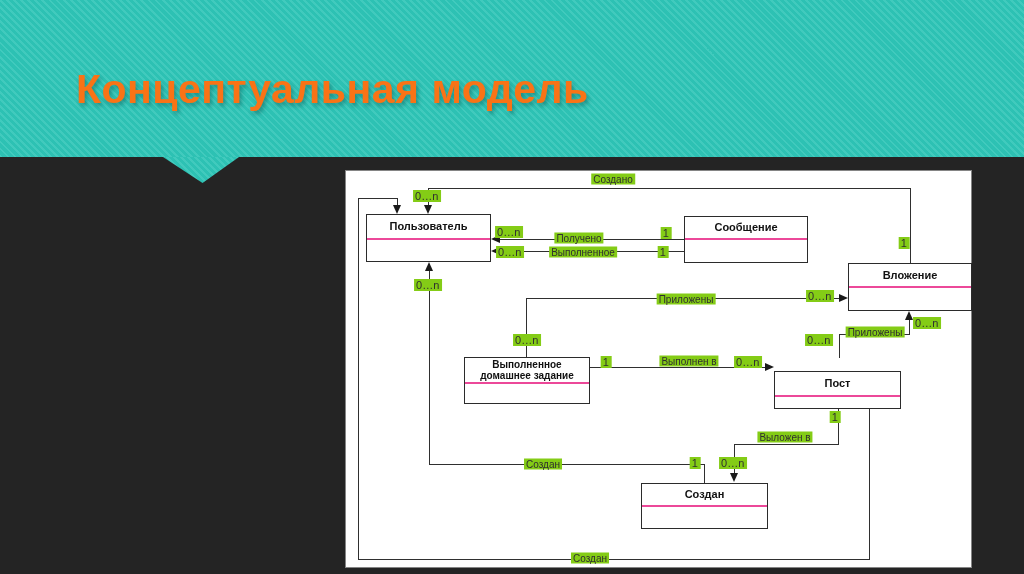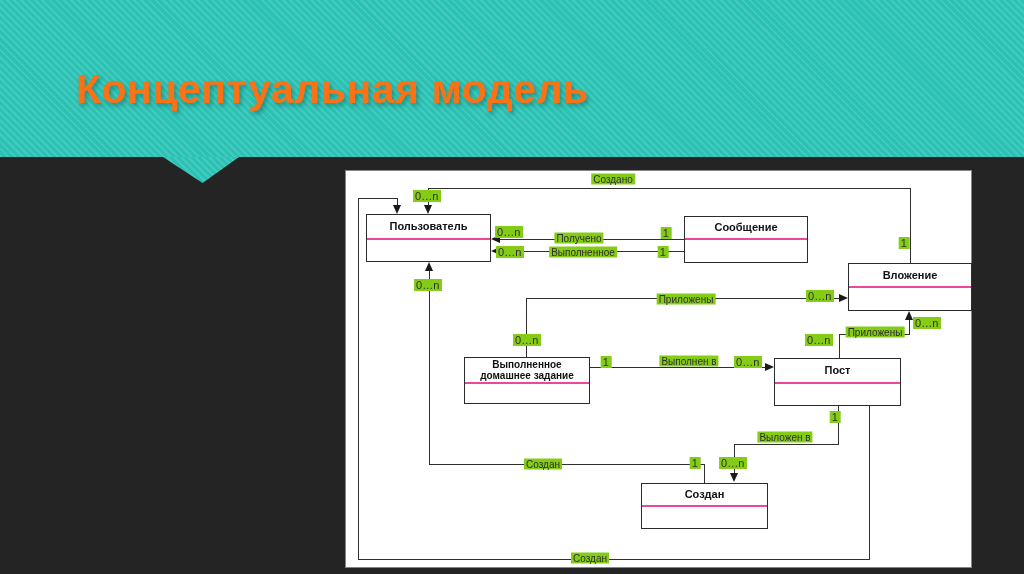--- a/index.html
+++ b/index.html
@@ -103,21 +103,21 @@
       <div class="ttl" style="height:24px">Вложение</div>
       <div class="attrs"></div>
     </div>
     <div class="ent" style="left:118px;top:186px;width:126px;height:47px">
       <div class="ttl" style="height:26px;font-size:10px">
         <span>Выполненное</span>
         <span>домашнее задание</span>
       </div>
       <div class="attrs"></div>
     </div>
-    <div class="ent" style="left:428px;top:187px;width:127px;height:48px">
+    <div class="ent" style="left:428px;top:200px;width:127px;height:38px">
       <div class="ttl" style="height:25px">Пост</div>
       <div class="attrs"></div>
     </div>
     <div class="ent" style="left:295px;top:312px;width:127px;height:46px">
       <div class="ttl" style="height:23px">Создан</div>
       <div class="attrs"></div>
     </div>
 
     <span class="lab rel" style="left:267px;top:8px">Создано</span>
     <span class="lab rel" style="left:233px;top:67px">Получено</span>

